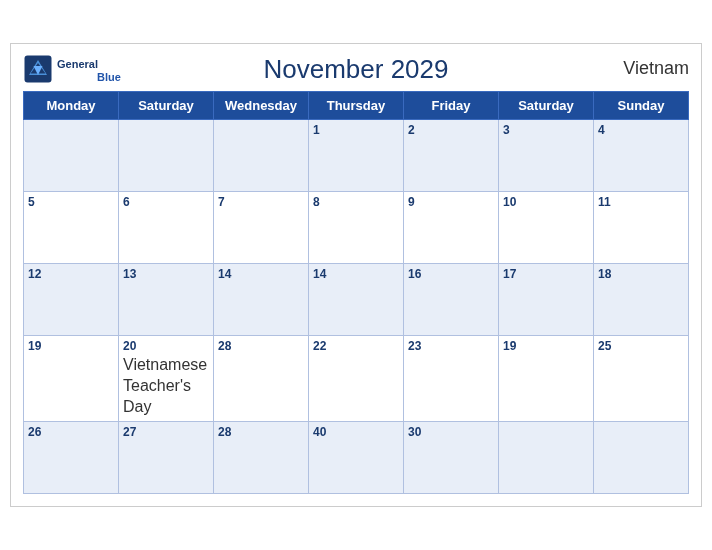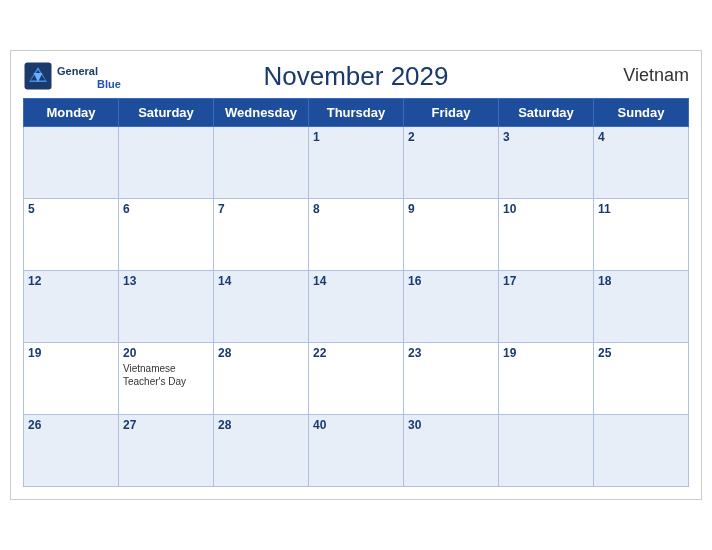--- a/index.html
+++ b/index.html
@@ -81,21 +81,21 @@
       height: 72px;
       padding: 3px 4px;
       background: #fff;
     }
     .day-number {
       font-size: 12px;
       color: #1a3a6e;
       font-weight: bold;
     }
     .event-text {
-      font-size: 10px;
+      font-size: 16px;
       color: #333;
       margin-top: 2px;
       line-height: 1.3;
     }
     
     tr.row-shade td {
       background-color: #e8eef8;
     }
     tr.row-white td {
       background-color: #ffffff;

